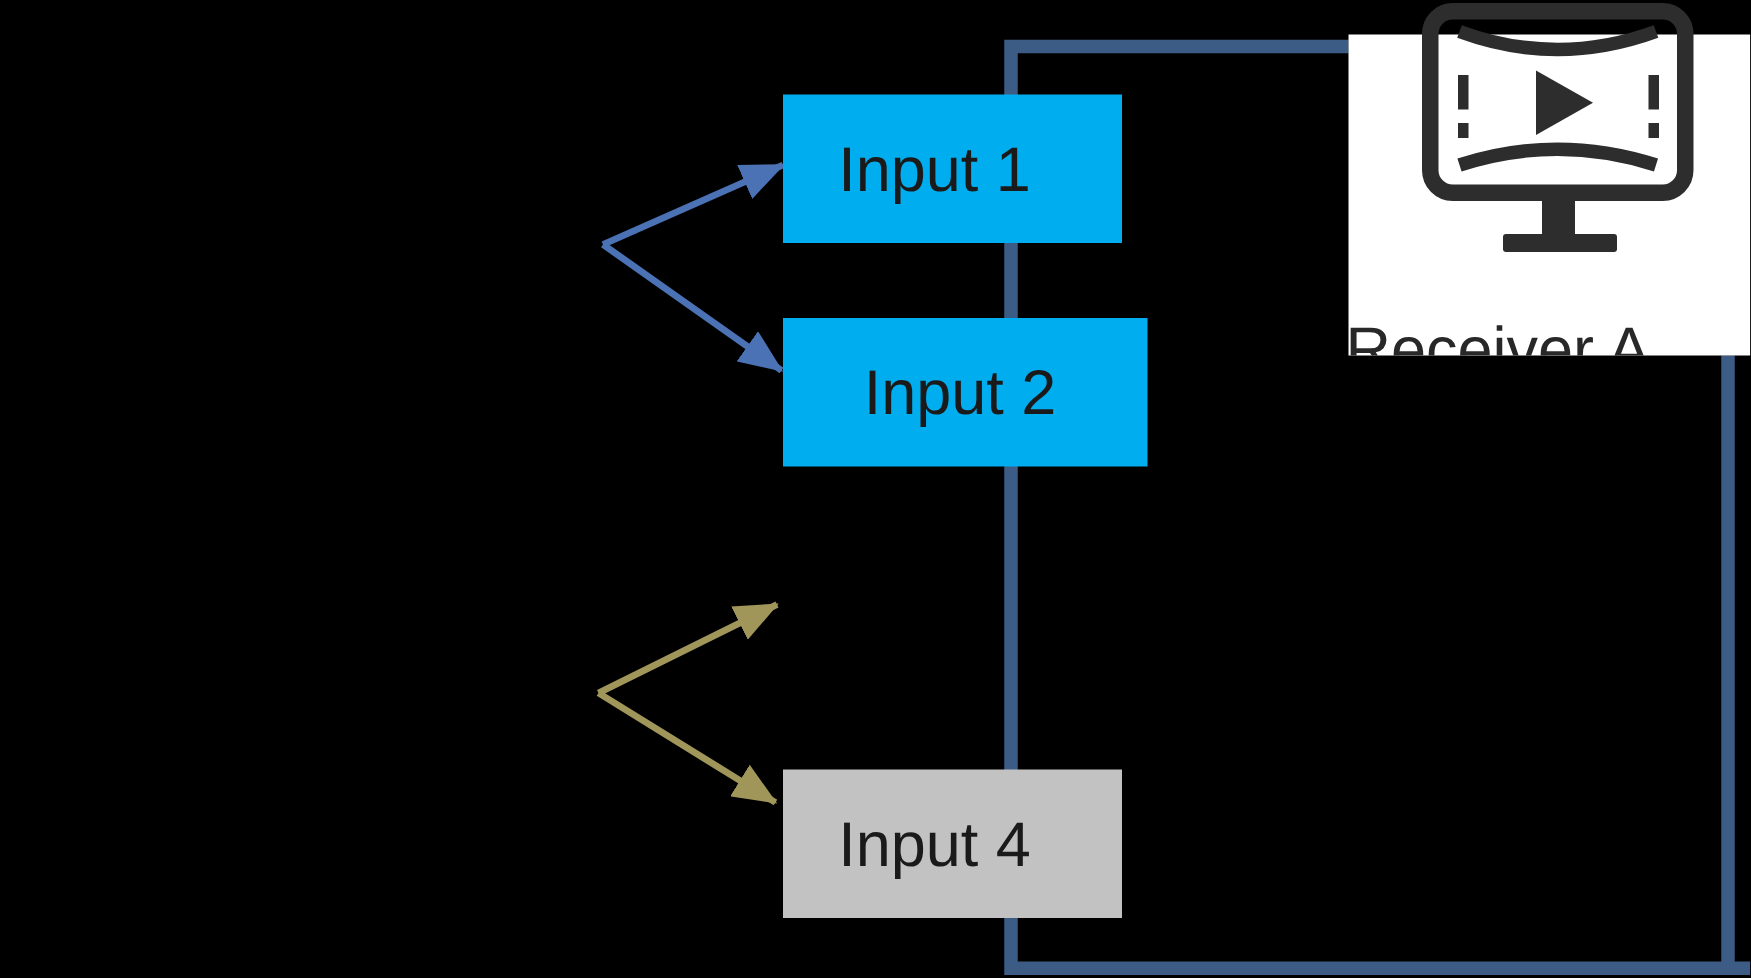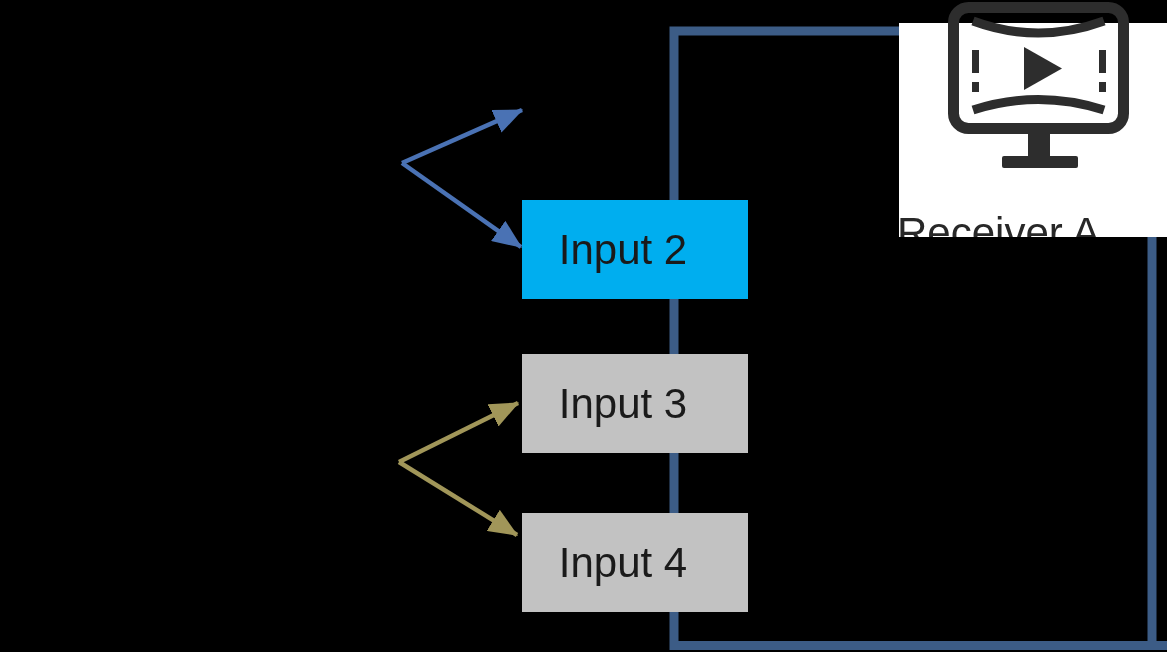--- a/index.html
+++ b/index.html
@@ -16,21 +16,21 @@
   .mk-blue{fill:var(--arrow-blue,#4a72b4);}
   .mk-olive{fill:var(--arrow-olive,#a19659);}
   .input-box{
     position:absolute;left:522px;width:226px;height:99px;
     display:flex;align-items:center;justify-content:center;
   }
   .input-box span{
     font-size:42px;color:var(--box-text,#1a1a1a);
     transform:translateX(-12px);white-space:nowrap;
   }
-  .pos-1{top:63px;} .pos-2{top:200px;} .pos-3{top:354px;} .pos-4{top:501px;}
+  .pos-1{top:63px;} .pos-2{top:212px;padding-left:17px;} .pos-3{top:354px;} .pos-4{top:501px;}
   .receiver-card{
     position:absolute;left:899px;top:23px;width:268px;height:214px;
     background:var(--card,#fff);
   }
   .monitor{position:absolute;left:948px;top:2px;}
   .monitor .st{fill:none;stroke:var(--icon,#2d2d2d);}
   .monitor .fl{fill:var(--icon,#2d2d2d);}
   .receiver-label-clip{
     position:absolute;left:897px;top:212px;width:272px;height:25px;
     overflow:hidden;
@@ -57,25 +57,25 @@
 
     <path class="bus" d="M899,31 H674 V645.5 H1167"></path>
     <path class="bus" d="M1152,645.5 V237"></path>
 
     <line class="arrow blue" x1="402" y1="163" x2="522" y2="110" marker-end="url(#ah-blue)"></line>
     <line class="arrow blue" x1="402" y1="163" x2="521" y2="247" marker-end="url(#ah-blue)"></line>
     <line class="arrow olive" x1="399" y1="462" x2="518" y2="403" marker-end="url(#ah-olive)"></line>
     <line class="arrow olive" x1="399" y1="462" x2="517" y2="535" marker-end="url(#ah-olive)"></line>
   </svg>
 
+  <div class="input-box pos-1" style="background: rgb(0, 174, 239);">
+    <span>Input 1</span>
+  </div>
   <div class="input-box pos-2" style="background: rgb(0, 174, 239);">
     <span>Input 2</span>
-  </div>
-  <div class="input-box pos-3" style="background: rgb(194, 194, 194);">
-    <span>Input 3</span>
   </div>
   <div class="input-box pos-4" style="background: rgb(194, 194, 194); margin-top: 12px;">
     <span>Input 4</span>
   </div>
 
   <div class="receiver-card"></div>
 
   <svg class="monitor" width="182" height="166" viewBox="0 0 182 166">
     <rect class="st" x="5.5" y="5.5" width="170" height="121" rx="15" stroke-width="11"></rect>
     <path class="st" d="M25,19 Q90,43 156,19" stroke-width="9"></path>

